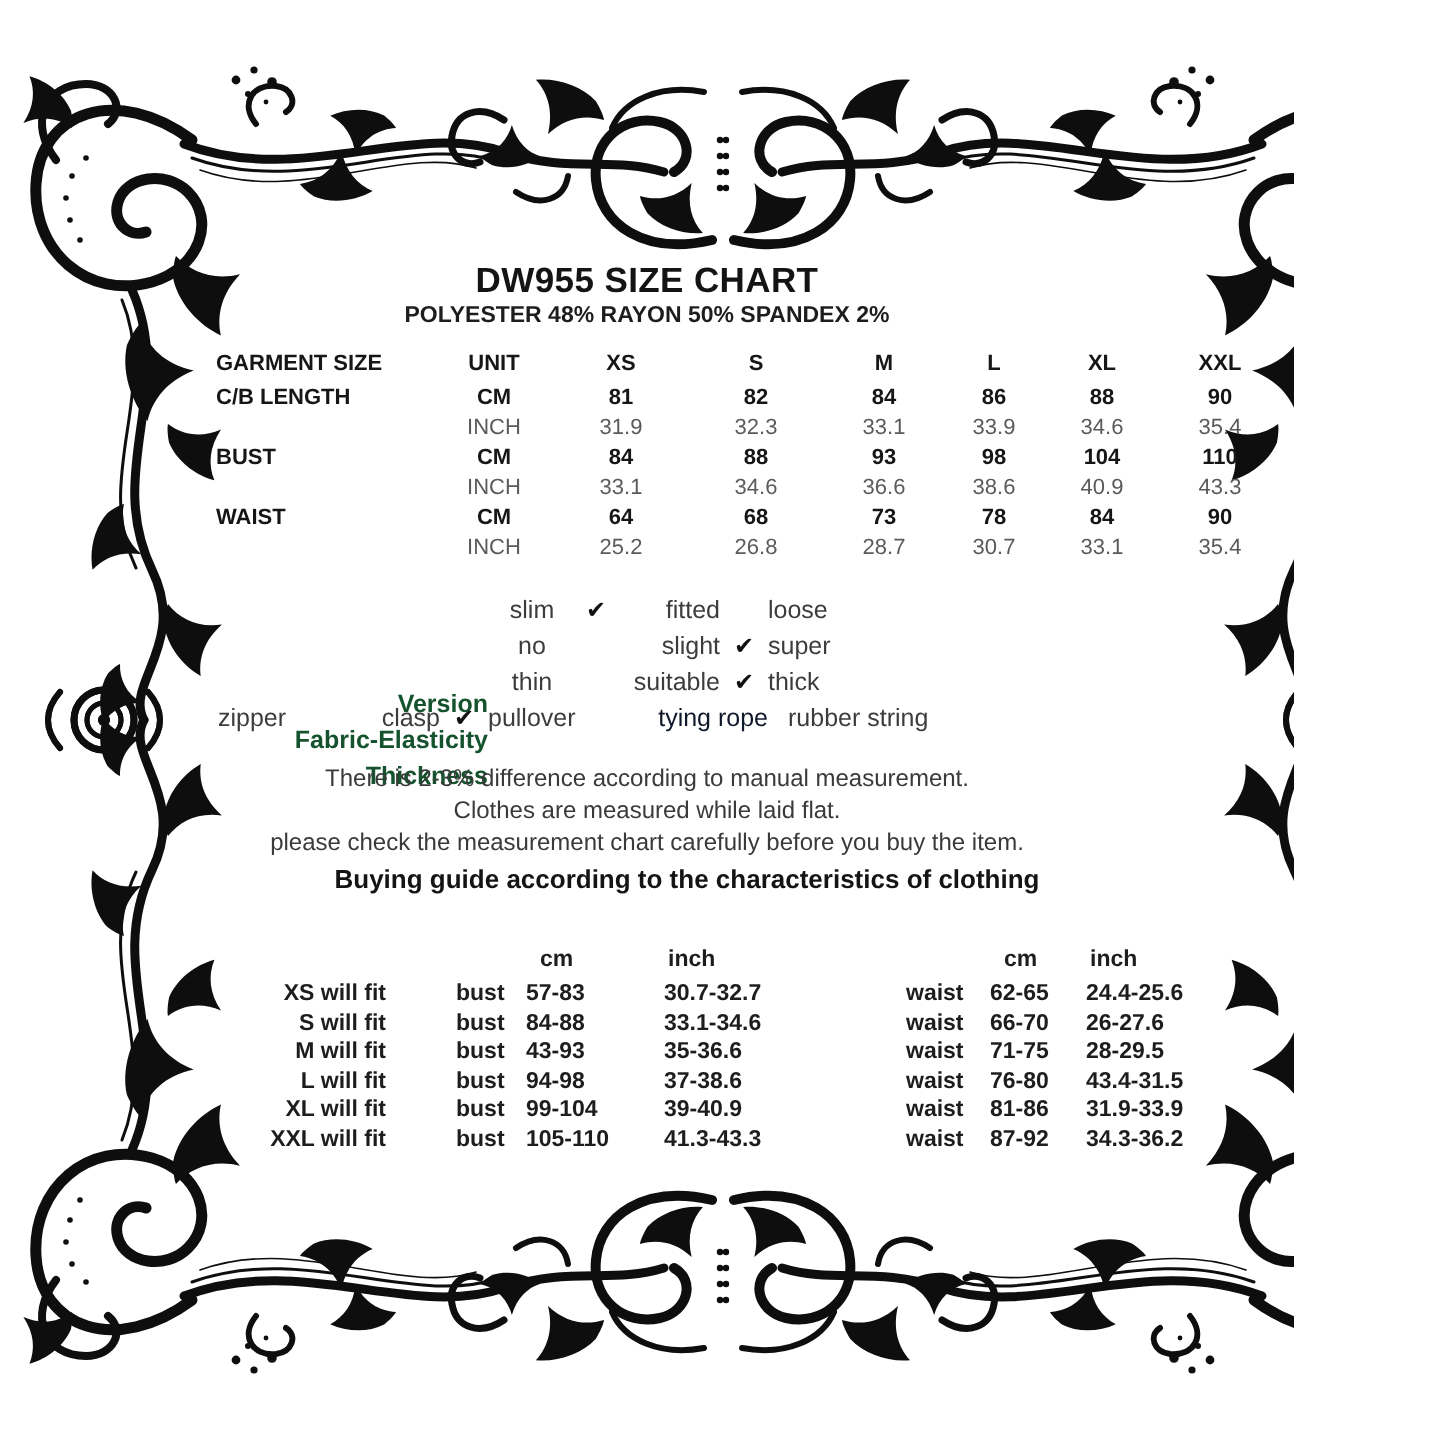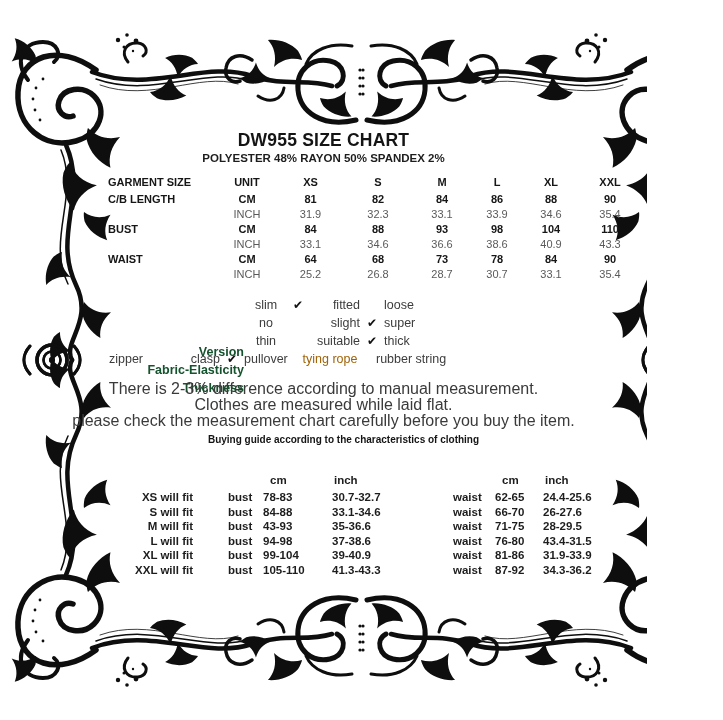--- a/index.html
+++ b/index.html
@@ -28,27 +28,27 @@
 
   
   .features { position:absolute; top:296px; left:104px; font-size:12.5px; }
   .f-row { display:flex; height:18px; line-height:18px; }
   .f-lab { width:140px; text-align:right; font-weight:bold; color:#14532d;margin-top:47px; }
   .f-o1 { width:44px; text-align:center; color:#3c3c3c; }
   .f-c1 { width:20px; text-align:center; color:#111; font-size:12px; }
   .f-o2 { width:52px; text-align:right; color:#3c3c3c; }
   .f-c2 { width:24px; text-align:center; color:#111; font-size:12px; }
   .f-o3 { width:50px; text-align:left; color:#3c3c3c; }
-  .f-o4 { width:72px; text-align:center; color:#a16207; }
+  .f-o4 { width:72px; margin-left:18px; text-align:right; color:#0f172a; }
   .f-o5 { width:100px; margin-left:10px; text-align:left; color:#3c3c3c; }
 
   
   .notes { position:absolute; top:381px; left:0; width:100%; text-align:center; }
-  .note-line { font-size:16px; height:16px; line-height:16px; color:#3a3a3a; }
-  .buying-title { margin-top:2px; font-size:10px; font-weight:bold; color:#141414; height:17px; line-height:17px;padding-left:40px; }
+  .note-line { font-size:12px; height:16px; line-height:16px; color:#3a3a3a; }
+  .buying-title { margin-top:2px; font-size:13px; font-weight:bold; color:#141414; height:17px; line-height:17px;padding-left:40px; }
 
   
   .fit-guide { position:absolute; top:473px; left:104px; font-size:11.5px; font-weight:bold; color:#1d1d1d; }
   .g-row { display:flex; height:14.5px; line-height:14.5px; }
   .g-row.g-head { height:17px; line-height:15px; }
   .g-size  { width:89px; text-align:right; }
   .g-bust  { width:30px; margin-left:35px; text-align:left; }
   .g-cm    { width:69px; margin-left:5px; text-align:left; }
   .g-inch  { width:88px; text-align:left; }
   .g-waist { width:27px; margin-left:33px; text-align:left; }
@@ -258,21 +258,21 @@
         <div class="g-bust"></div>
         <div class="g-cm">cm</div>
         <div class="g-inch">inch</div>
         <div class="g-waist"></div>
         <div class="g-cm2">cm</div>
         <div class="g-inch2">inch</div>
       </div>
       <div class="g-row">
         <div class="g-size">XS will fit</div>
         <div class="g-bust">bust</div>
-        <div class="g-cm">78-83</div>
+        <div class="g-cm">57-83</div>
         <div class="g-inch">30.7-32.7</div>
         <div class="g-waist">waist</div>
         <div class="g-cm2">62-65</div>
         <div class="g-inch2">24.4-25.6</div>
       </div>
       <div class="g-row">
         <div class="g-size">S will fit</div>
         <div class="g-bust">bust</div>
         <div class="g-cm">84-88</div>
         <div class="g-inch">33.1-34.6</div>

